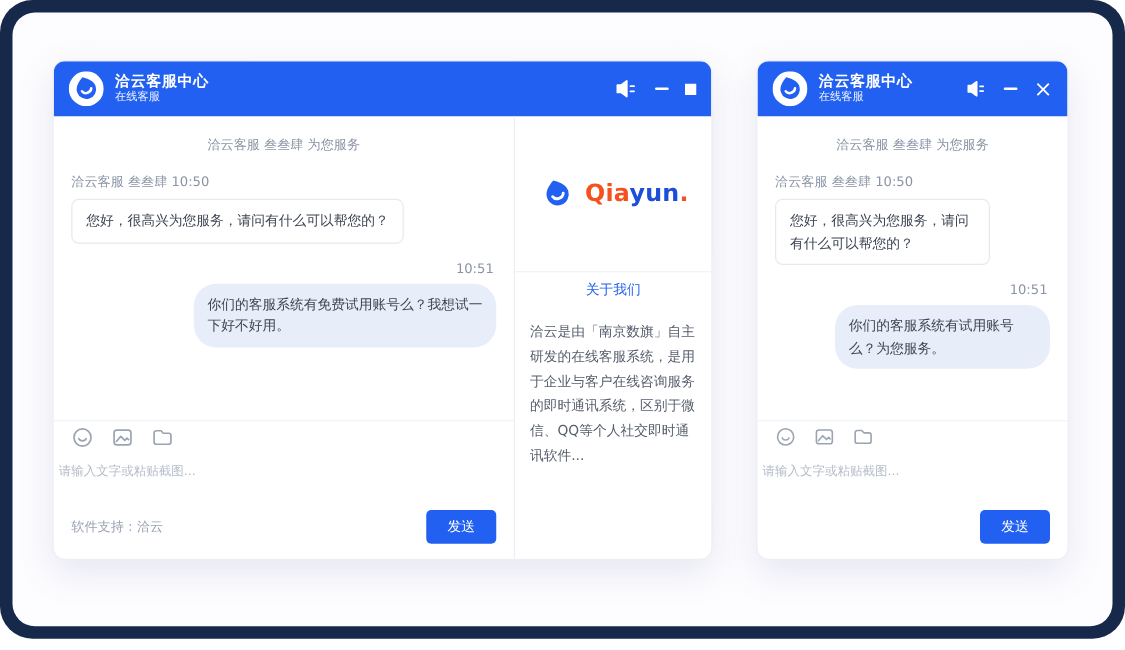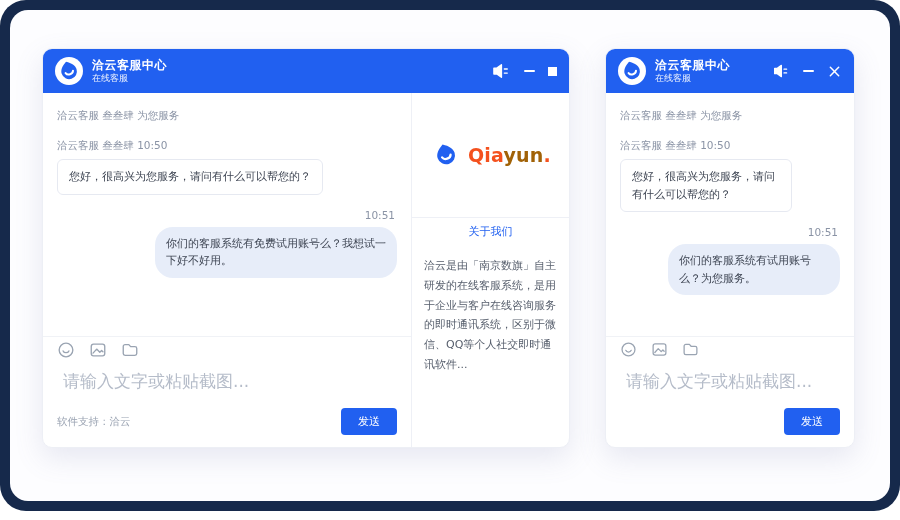--- a/index.html
+++ b/index.html
@@ -24,49 +24,49 @@
   .ctrl { display:flex; align-items:center; justify-content:center; cursor:pointer; }
   .minus-glyph { width:11px; height:2px; background:#fff; border-radius:1px; }
   .square-glyph { width:9px; height:9px; background:#fff; }
 
   
   .win-body { flex:1; display:flex; min-height:0; }
   .chat-col { flex:1; display:flex; flex-direction:column; min-width:0; }
 
   
   .messages { flex:1; padding:12px 14px 0; overflow:hidden; font-size:11px; }
-  .service-banner { text-align:left; color:#8a93a5; font-size:10.5px; padding:4px 0 12px; }
+  .service-banner { text-align:center; color:#8a93a5; font-size:10.5px; padding:4px 0 12px; }
   .msg-label { color:#8a93a5; font-size:10.5px; margin:4px 0 6px; }
   .bubble { display:inline-block; padding:8px 11px; border-radius:6px; line-height:1.6; color:#3d4452; font-size:11px; }
   .bubble-agent { background:#fff; border:1px solid #e6e9f1; }
   .msg-time { text-align:right; color:#8a93a5; font-size:10.5px; margin:14px 2px 6px; }
   .row-right { text-align:right; }
   .bubble-user { background:#e7edf9; text-align:left;border-radius:18px; }
   #desktop-window .bubble-agent { max-width:330px; }
   #desktop-window .bubble-user { max-width:242px; }
   #mobile-window .bubble-agent { max-width:172px; }
   #mobile-window .bubble-user { max-width:172px; }
 
   
   .toolbar { flex:0 0 26px; border-top:1px solid #f0f2f6; display:flex; align-items:center; gap:14px; padding:0 14px; margin-top:2px; }
   .tool-btn { color:#9aa4b2; display:flex; align-items:center; cursor:pointer; }
-  .composer-input { border:none; outline:none; resize:none; width:100%; height:42px; padding:8px 20px 0;
-    font-family:inherit; font-size:17px; color:#3d4452; background:transparent; }
+  .composer-input { border:none; outline:none; resize:none; width:100%; height:42px; padding:8px 4px 0;
+    font-family:inherit; font-size:10px; color:#3d4452; background:transparent; }
   .composer-input::placeholder { color:#b5bcc9; }
   .win-footer { display:flex; align-items:center; padding:4px 14px 12px; }
   .support-text { color:#9aa3b2; font-size:10.5px; margin-right:auto; }
   .send-btn { background:#2160f0; color:#fff; font-size:11px; border:none; border-radius:4px;
     padding:6px 17px; cursor:pointer; font-family:inherit; }
   #mobile-window .win-footer { justify-content:flex-end; }
 
   
   .side-panel { width:158px; flex:0 0 158px; border-left:1px solid #eef0f6; display:flex; flex-direction:column; }
   .brand-zone { flex:0 0 124px; display:flex; align-items:center; justify-content:center; gap:6px; }
   .wordmark { font-size:19px; font-weight:bold; letter-spacing:.2px; }
-  .wm-a { color:#f4511e; } .wm-b { color:#a16207; } .wm-c { color:#f4511e; }
+  .wm-a { color:#f4511e; } .wm-b { color:#1d4ed8; } .wm-c { color:#f4511e; }
   .tab-bar { display:flex; flex:0 0 27px; border-top:1px solid #eef0f6; font-size:11px; }
   .tab { flex:1; display:flex; align-items:center; justify-content:center; cursor:pointer; }
   .tab-active { color:#2160f0; background:#fff; }
   .tab-inactive { color:#646c7a; background:#f4f5f8; border-left:1px solid #e9ebf2; border-bottom:1px solid #e9ebf2; }
   .tab-content { padding:12px 12px; font-size:11px; color:#565e6c; line-height:1.8; }
 </style>
 </head>
 <body>
 
 <svg width="0" height="0" style="position:absolute">

